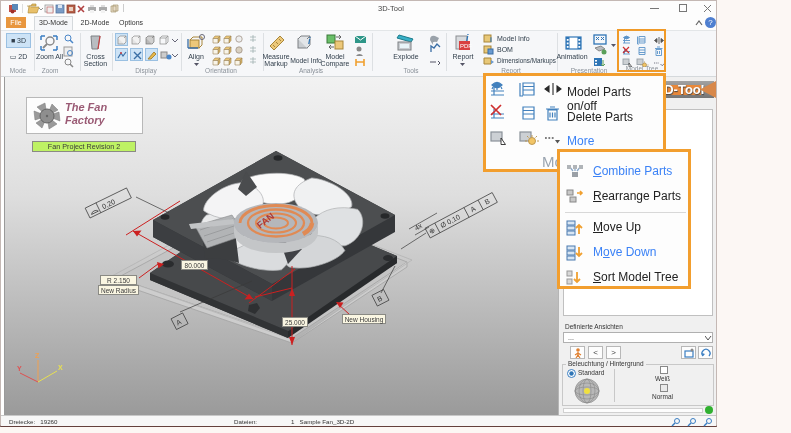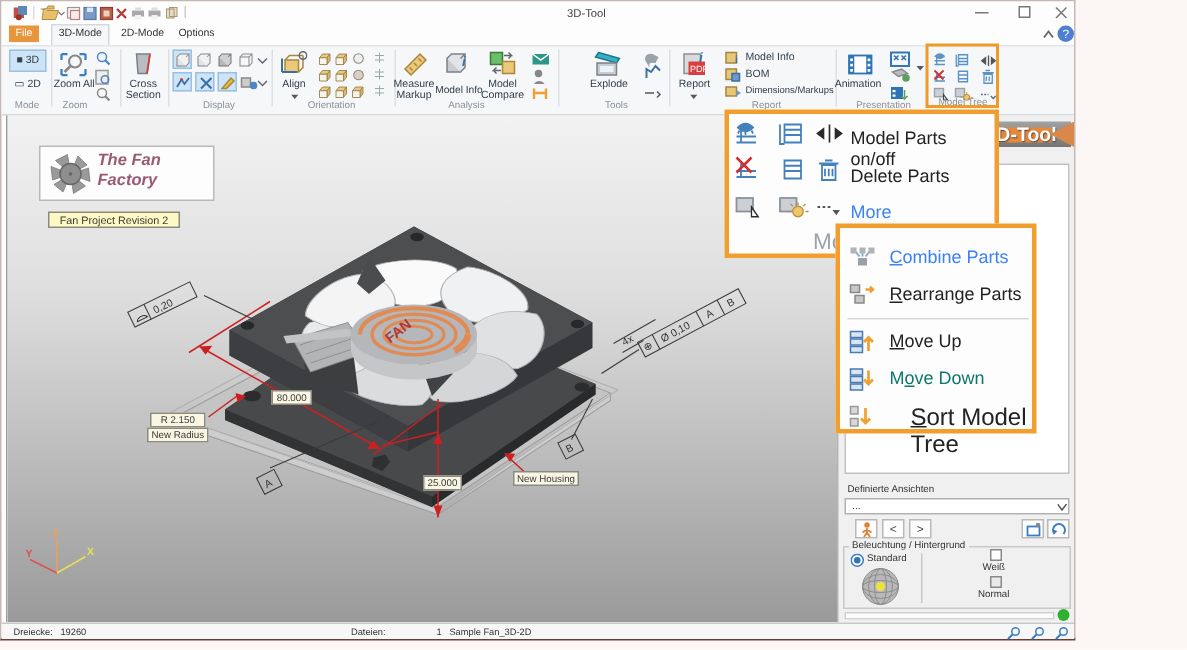--- a/index.html
+++ b/index.html
@@ -446,21 +446,21 @@
             <path d="M17 16 L27 24 L19 29 Z"></path>
             <path d="M17 16 L12 28 L6 23 Z"></path>
             <path d="M17 16 L5 20 L4 11 Z"></path>
             <path d="M17 16 L7 7 L15 3 Z"></path>
    </g>
    <circle cx="17" cy="16" r="7" fill="#8e8e8e" stroke="#666"></circle>
           <circle cx="17" cy="16" r="1.2" fill="#666"></circle>
   </svg>
   <div class="abs" style="left:38px;top:3px;width:57px;font-size:11px;line-height:13px;font-weight:bold;font-style:italic;color:#9a5a74">The Fan Factory</div>
  </div>
- <div class="lbl" style="left:27px;top:64px;width:88px;height:11px;font-size:7.2px;line-height:10px;background:#fef9c3">Fan Project Revision 2</div>
+ <div class="lbl" style="left:27px;top:64px;width:104px;height:11px;font-size:7.2px;line-height:10px;background:#bef264">Fan Project Revision 2</div>
 </div>
 
 <div id="sidebar">
  <div class="abs" style="left:2px;top:4px;width:153px;height:17px;background:linear-gradient(#a2a2a2,#757575)">
   <div class="abs" style="left:30px;top:4px;width:110px;height:10px;background:#e8883a"></div>
   <div class="abs" style="left:96px;top:1px;font-size:13px;font-weight:bold;color:#fff;text-shadow:0.5px 0.5px 1px #444">3D-Tool</div>
   <svg class="abs" style="left:137px;top:0" width="18" height="17">
           <path d="M18 0 L18 17 L2 8.5 Z" fill="#d8884a"></path>
         </svg>
  </div>
@@ -590,15 +590,15 @@
   <g transform="translate(0,106)">
    <rect x="1" y="1" width="5" height="5" fill="#d8d8d8" stroke="#999"></rect>
         <rect x="1" y="9" width="5" height="5" fill="#d8d8d8" stroke="#999"></rect>
    <path d="M11 2 v10 m-3 -3 l3 3 3 -3" stroke="#f0a030" stroke-width="1.8" fill="none"></path>
   </g>
  </svg>
  <div class="abs" style="left:33px;top:12px;font-size:12px;color:#3b82f6"><u>C</u>ombine Parts</div>
  <div class="abs" style="left:33px;top:37px;font-size:12px;color:#222"><u>R</u>earrange Parts</div>
  <div class="abs" style="left:5px;top:60px;width:121px;height:1px;background:#d8d8d8"></div>
  <div class="abs" style="left:33px;top:68px;font-size:12px;color:#222"><u>M</u>ove Up</div>
- <div class="abs" style="left:33px;top:93px;font-size:12px;color:#0f766e">M<u>o</u>ve Down</div>
- <div class="abs" style="left:47px;top:118px;font-size:16px;color:#222"><u>S</u>ort Model Tree</div>
+ <div class="abs" style="left:33px;top:93px;font-size:12px;color:#3b82f6">M<u>o</u>ve Down</div>
+ <div class="abs" style="left:33px;top:118px;font-size:12px;color:#222"><u>S</u>ort Model Tree</div>
 </div>
 
 </body></html>

